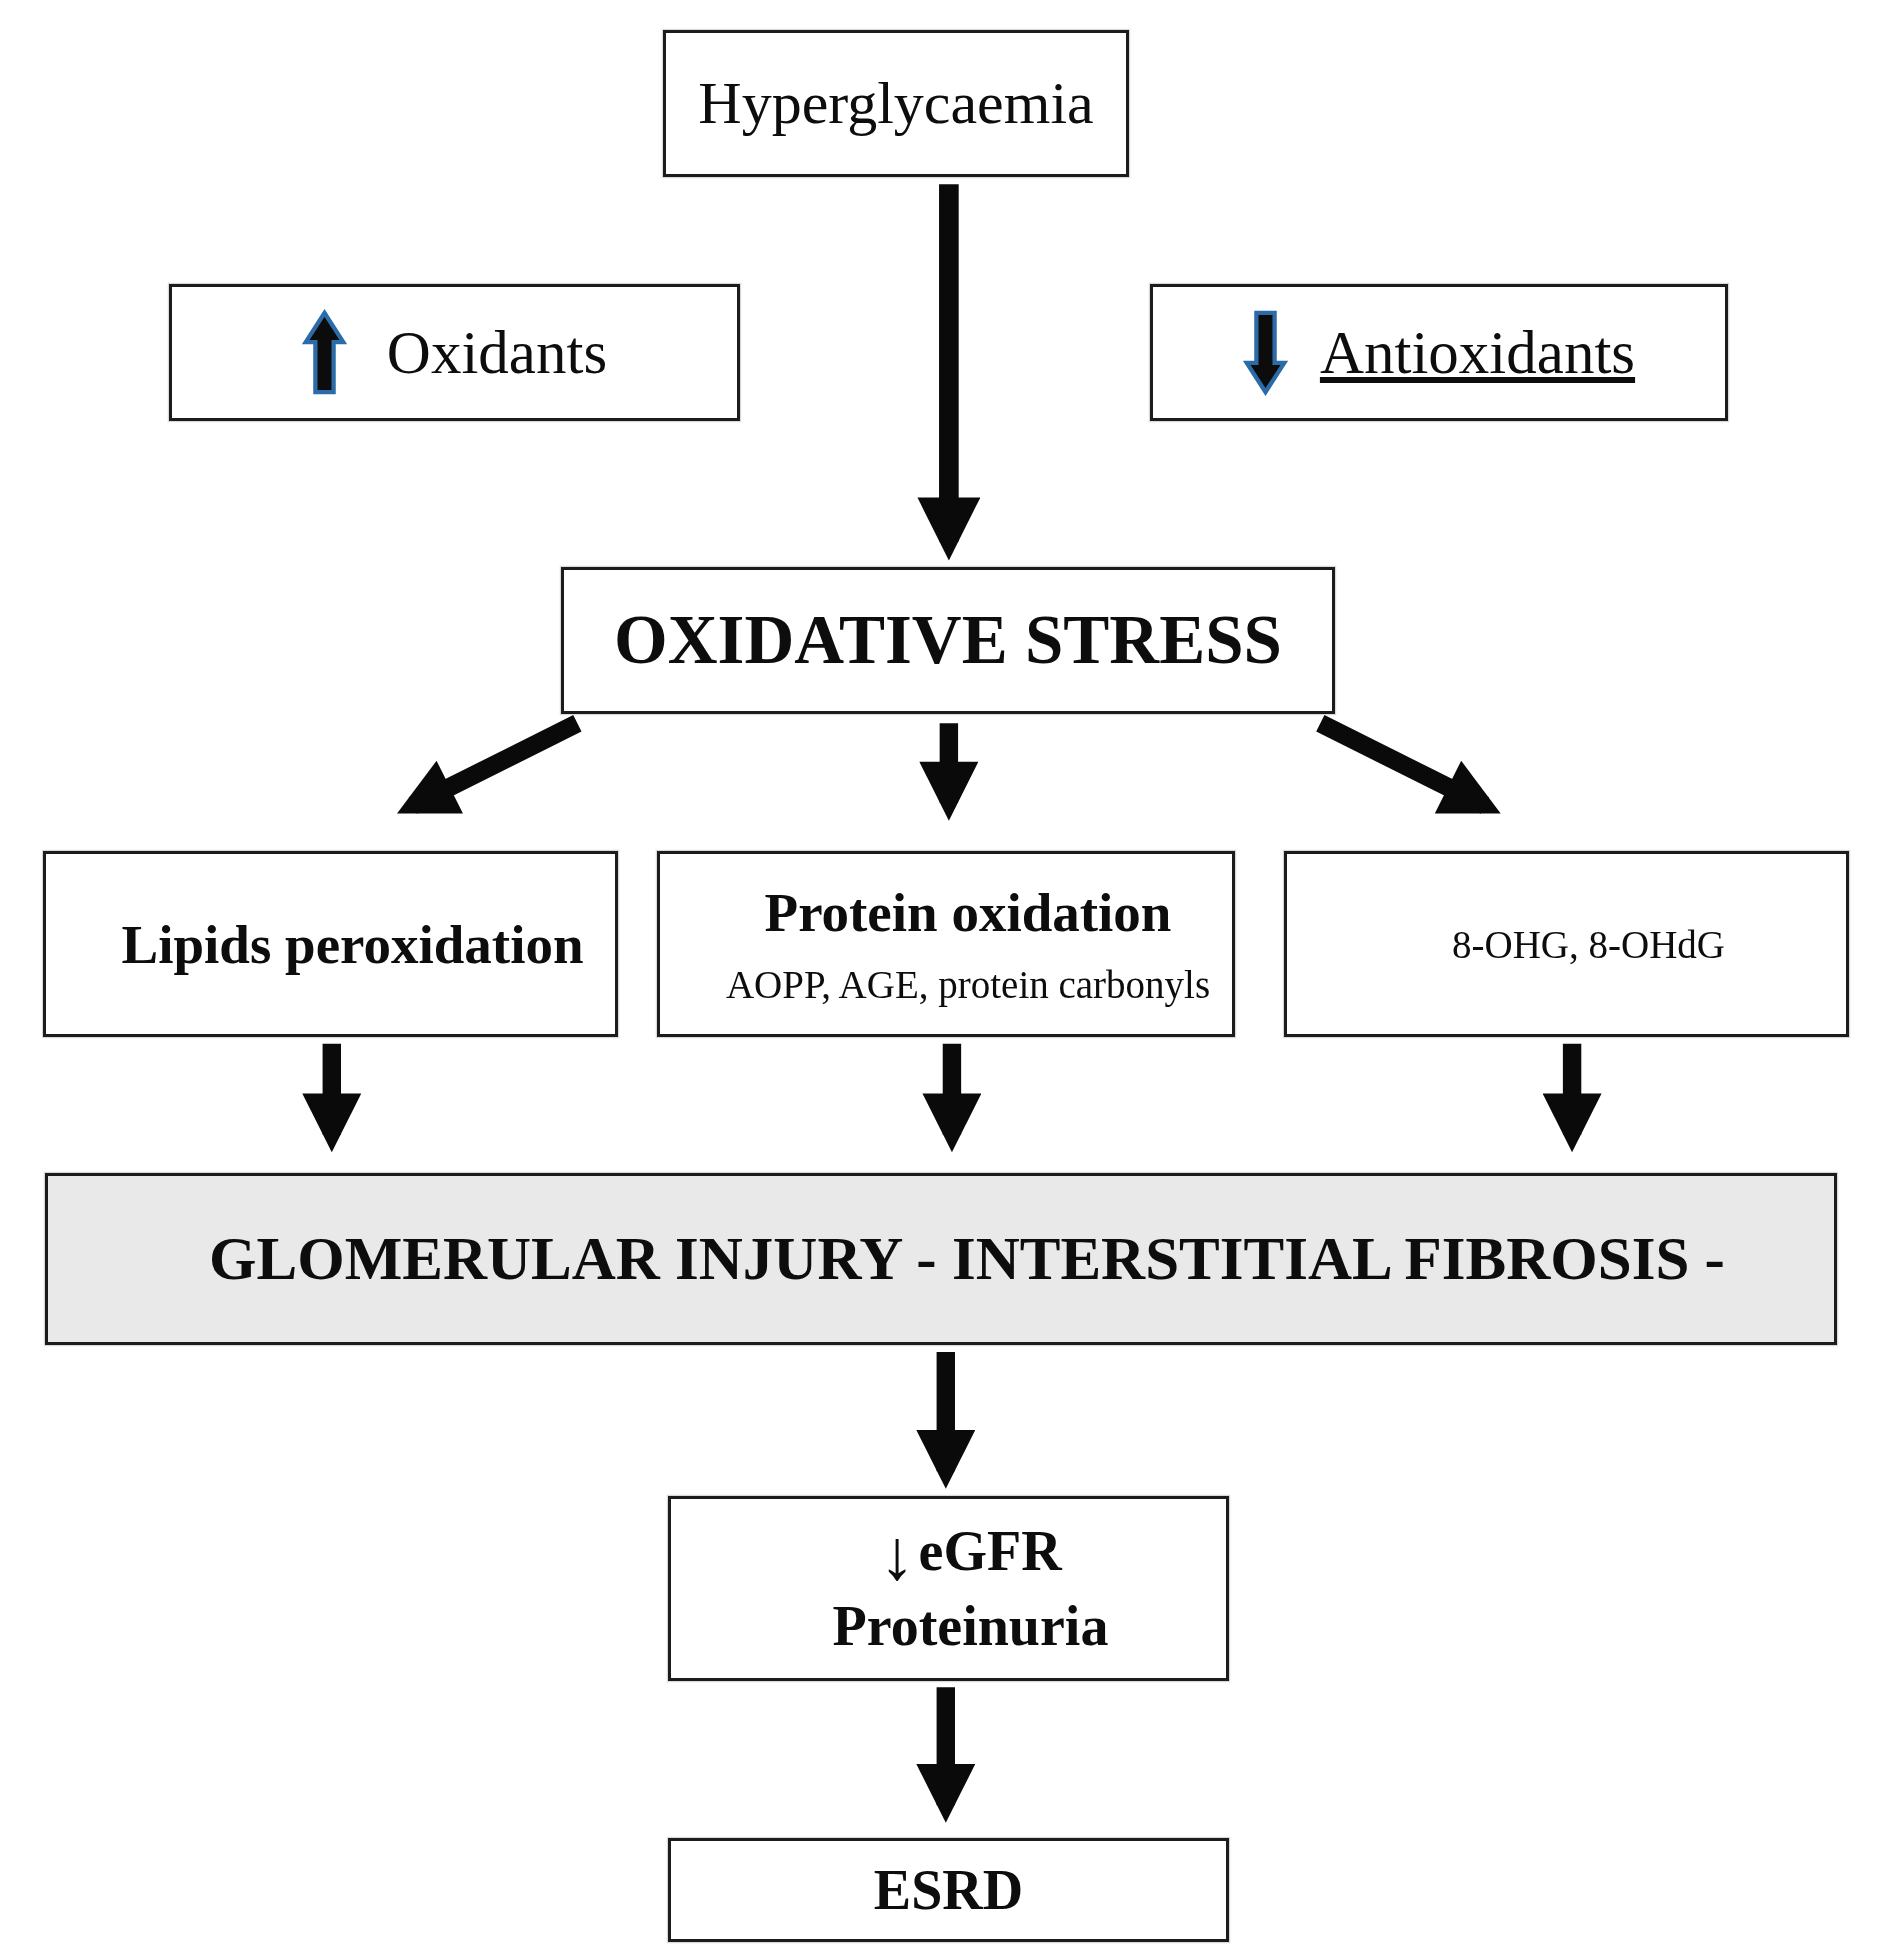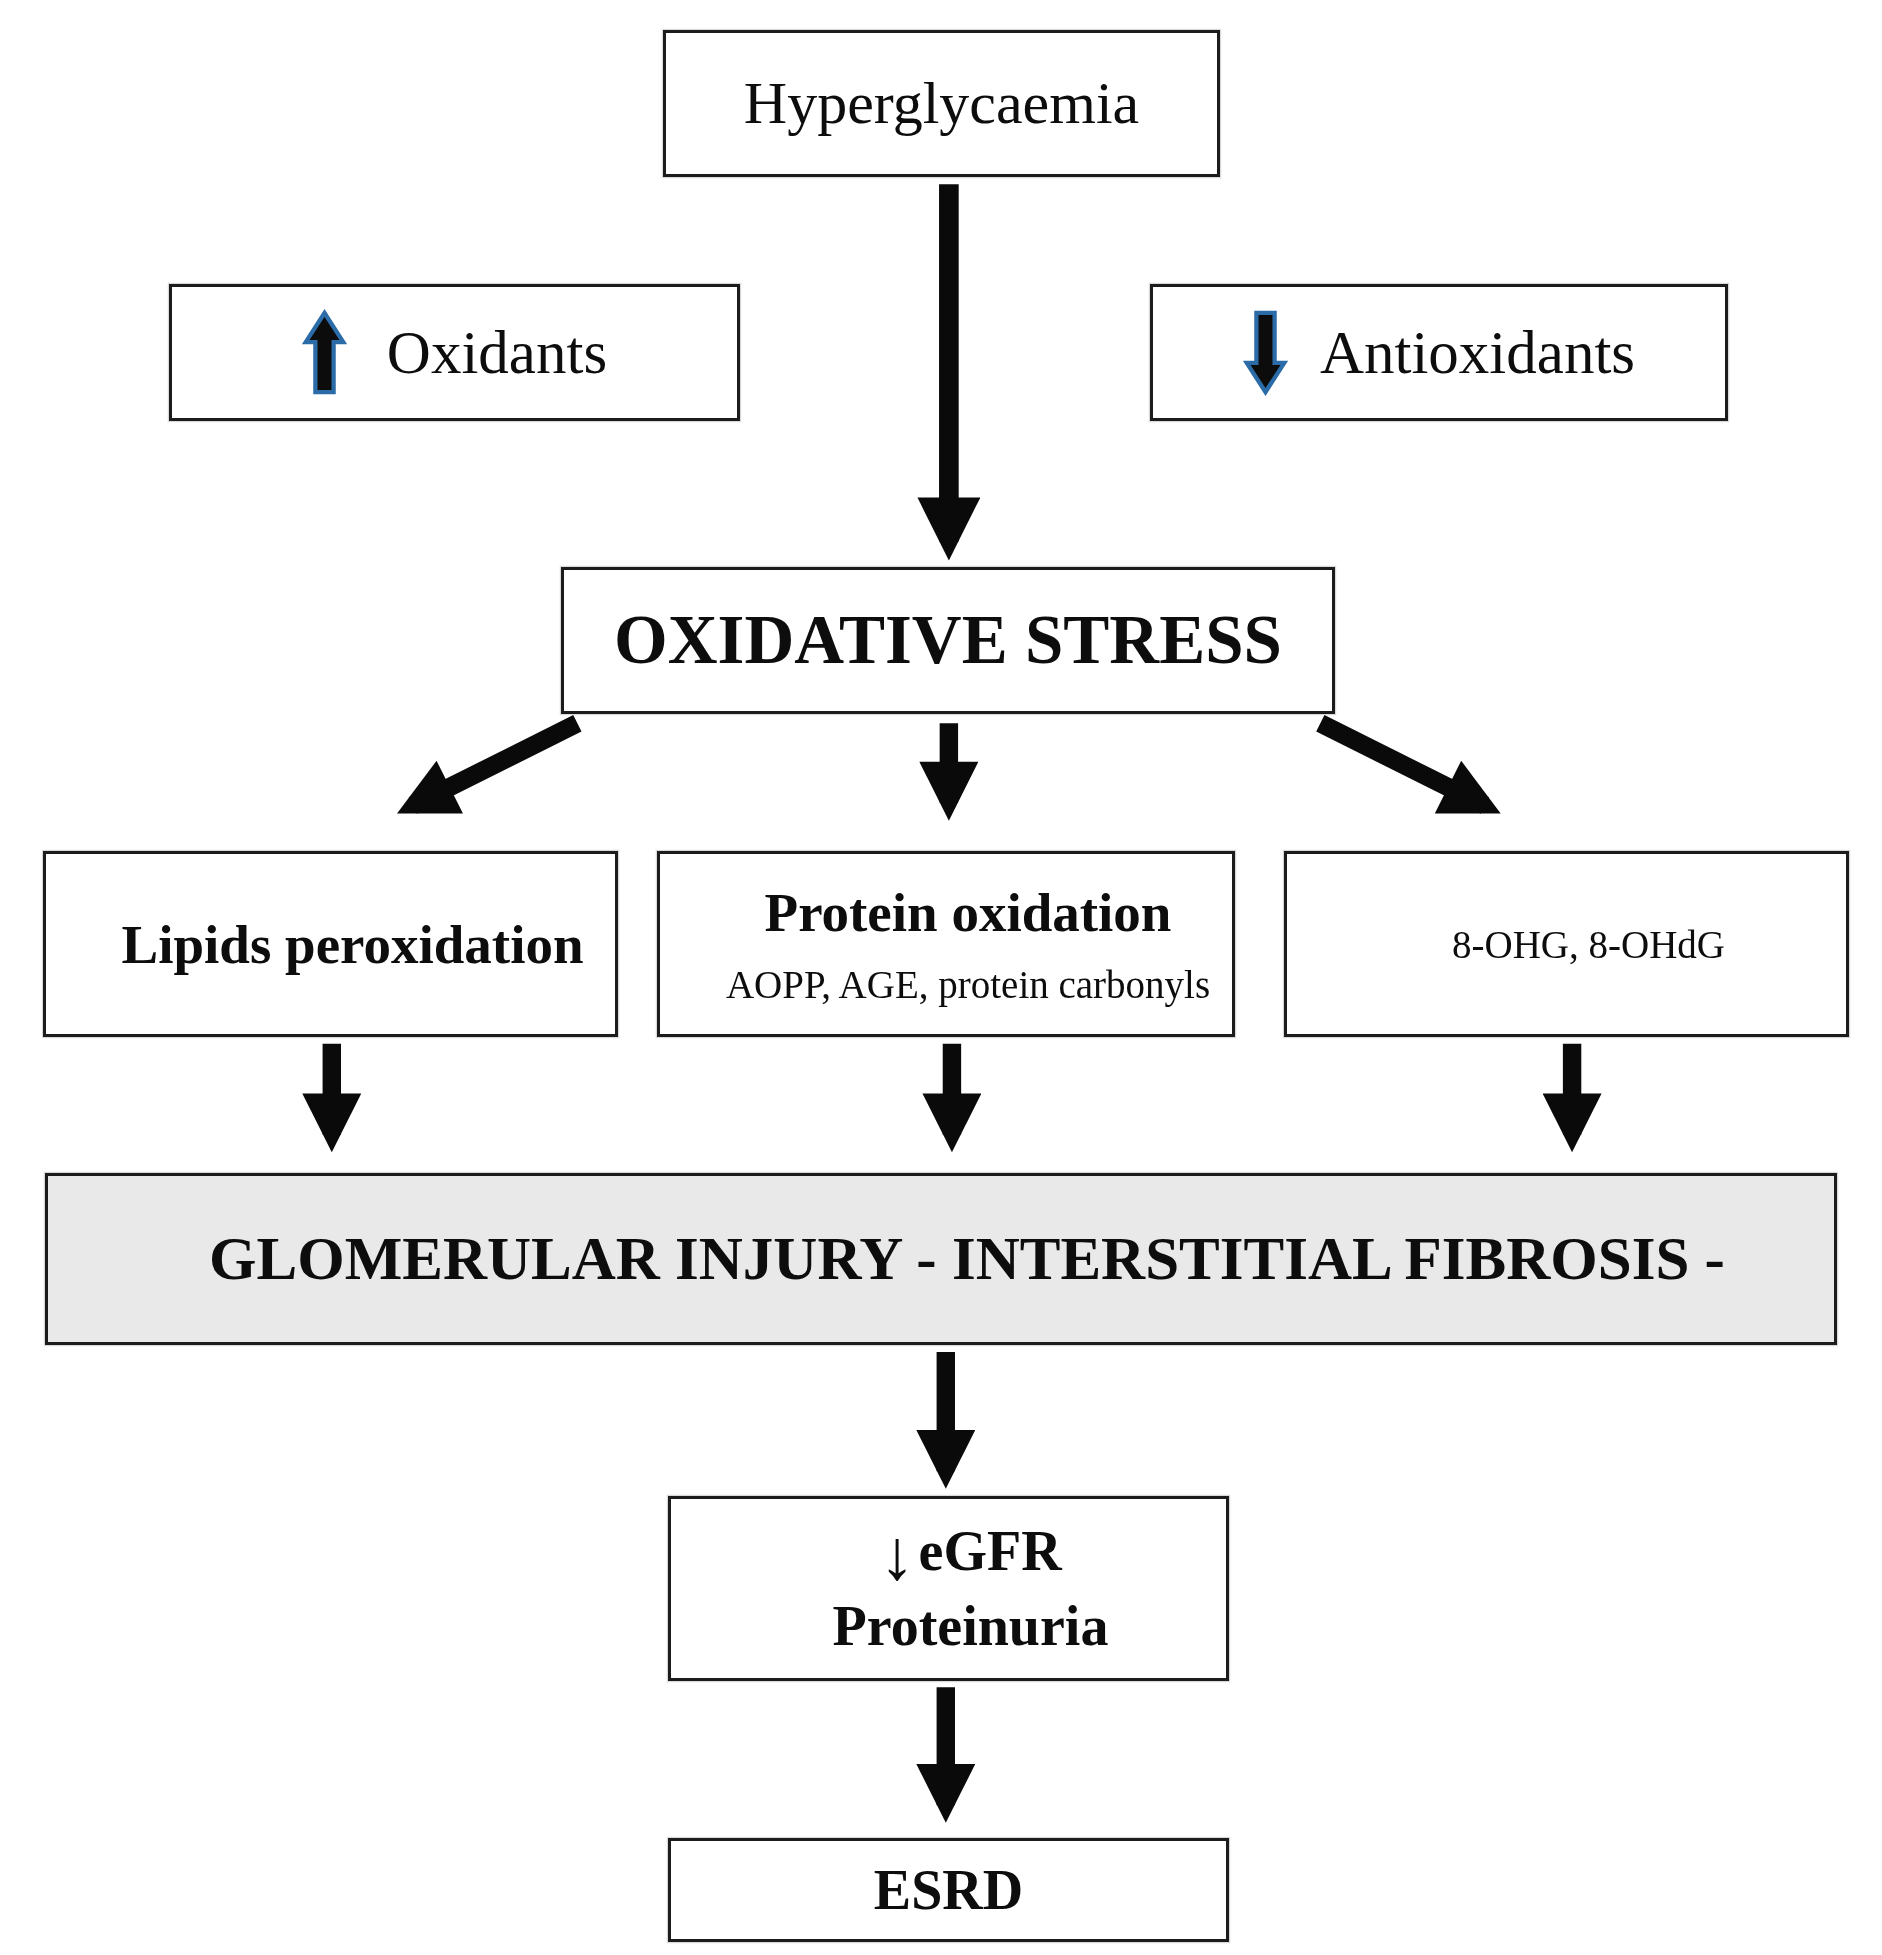--- a/index.html
+++ b/index.html
@@ -14,23 +14,23 @@
     box-shadow:0 0 0 1.2px rgba(150,150,150,.35);
   }
   .t-xl{font-size:60px;}
   .t-lg{font-size:61px;}
   .t-os{font-size:69px;font-weight:700;}
   .t-title{font-size:55px;font-weight:700;}
   .t-markers{font-size:39px;}
   .t-band{font-size:61px;font-weight:700;white-space:nowrap;}
   .t-bold{font-size:56px;font-weight:700;}
   .t-downglyph{font-size:71px;font-weight:700;line-height:0;position:relative;top:3.7px;margin-right:3.7px;}
-  .node-hyper{left:663px;top:29.5px;width:557px;height:147px;}
+  .node-hyper{left:663px;top:29.5px;width:466px;height:147px;}
   .node-oxidants{left:169px;top:284px;width:571px;height:137px;gap:40px;}
-  .node-antiox{left:1150px;top:284px;width:578px;height:137px;gap:32px;}
+  .node-antiox{left:1150px;top:284px;width:578px;height:137px;gap:32px;text-decoration:underline;}
   .node-os{left:561px;top:567px;width:774px;height:147px;}
   .node-lipids{left:43px;top:851px;width:575px;height:186px;}
   .node-protein{left:657px;top:851px;width:578px;height:186px;}
   .node-nucleic{left:1284px;top:851px;width:565px;height:186px;}
   .node-band{left:45px;top:1173px;width:1792px;height:172px;background:#e9e9e9;padding-left:8px;}
   .node-egfr{left:668px;top:1496px;width:561px;height:185px;}
   .node-esrd{left:668px;top:1838px;width:561px;height:104px;}
   .vstack{display:flex;flex-direction:column;justify-content:space-evenly;align-items:center;width:100%;height:100%;padding:8.6px 4.9px;box-sizing:border-box;margin-left:44px;}
   .trend{display:flex;align-items:center;justify-content:center;line-height:0;}
   .egfr-line{display:flex;align-items:center;justify-content:center;}

